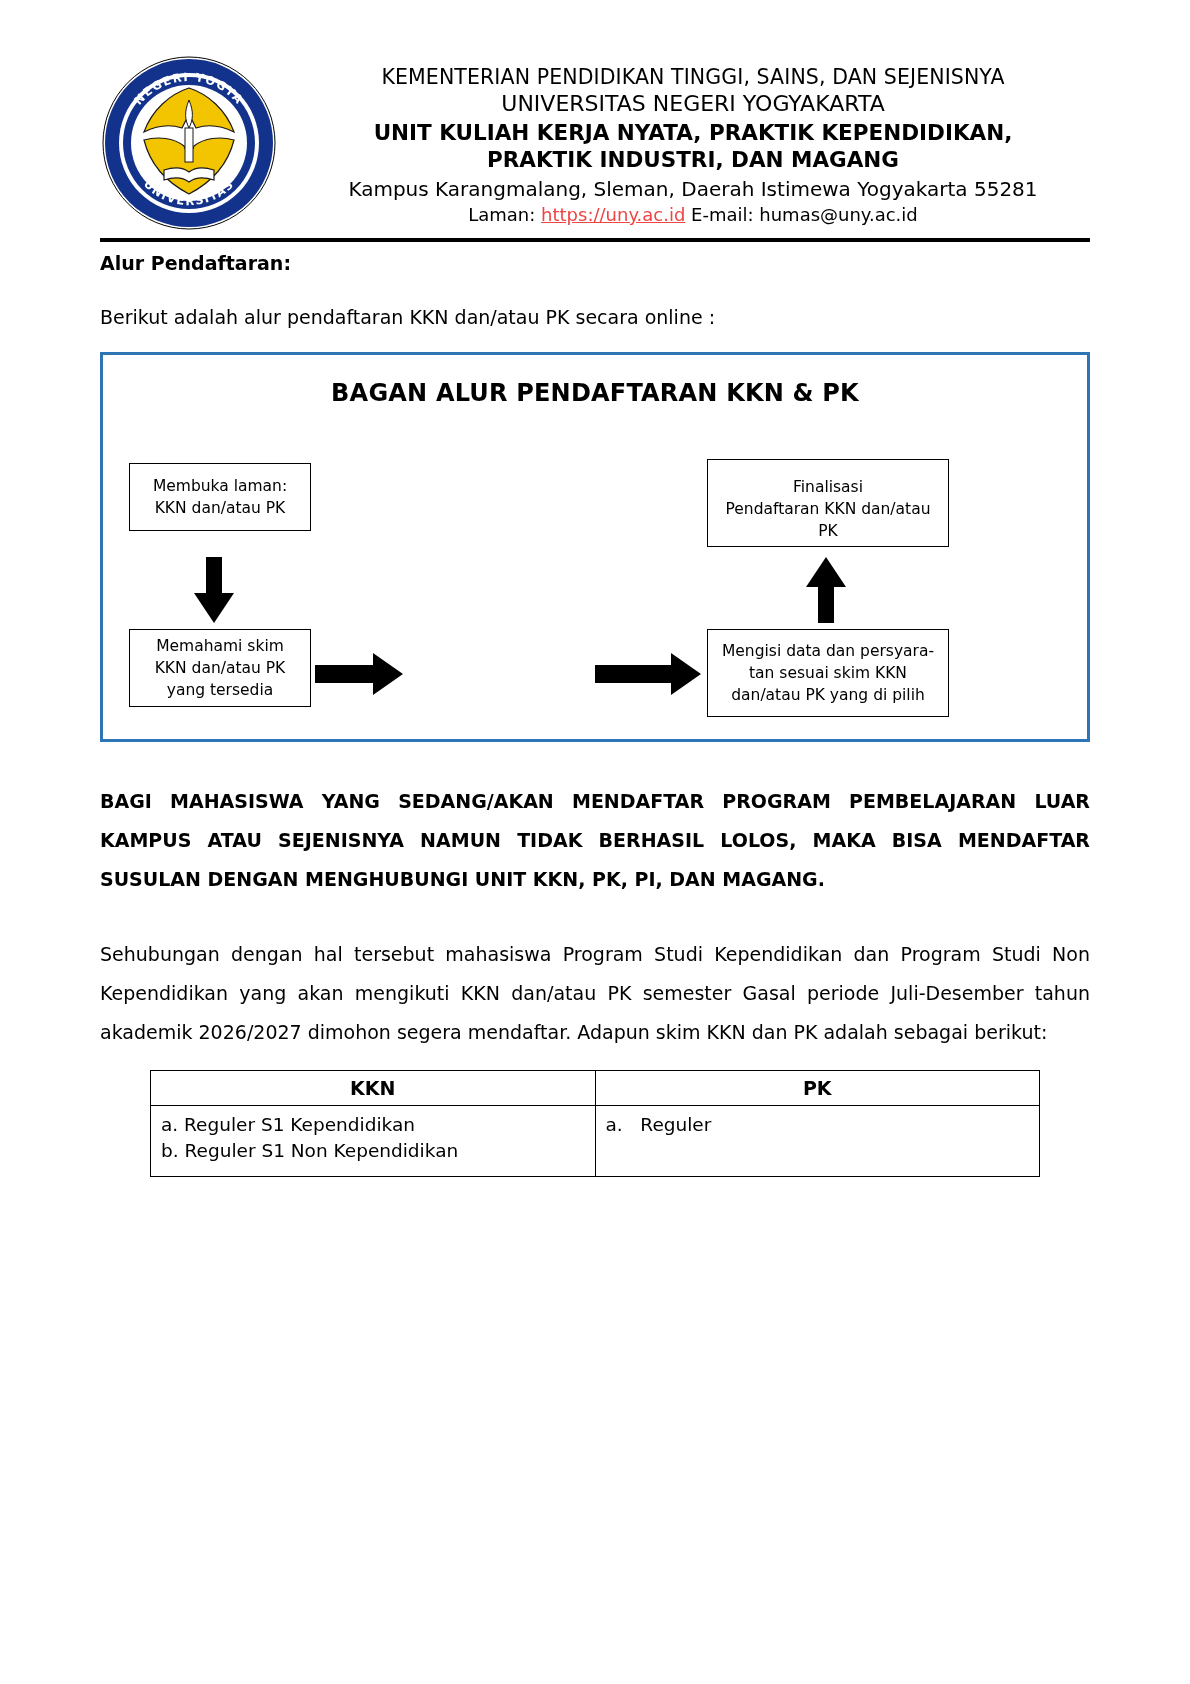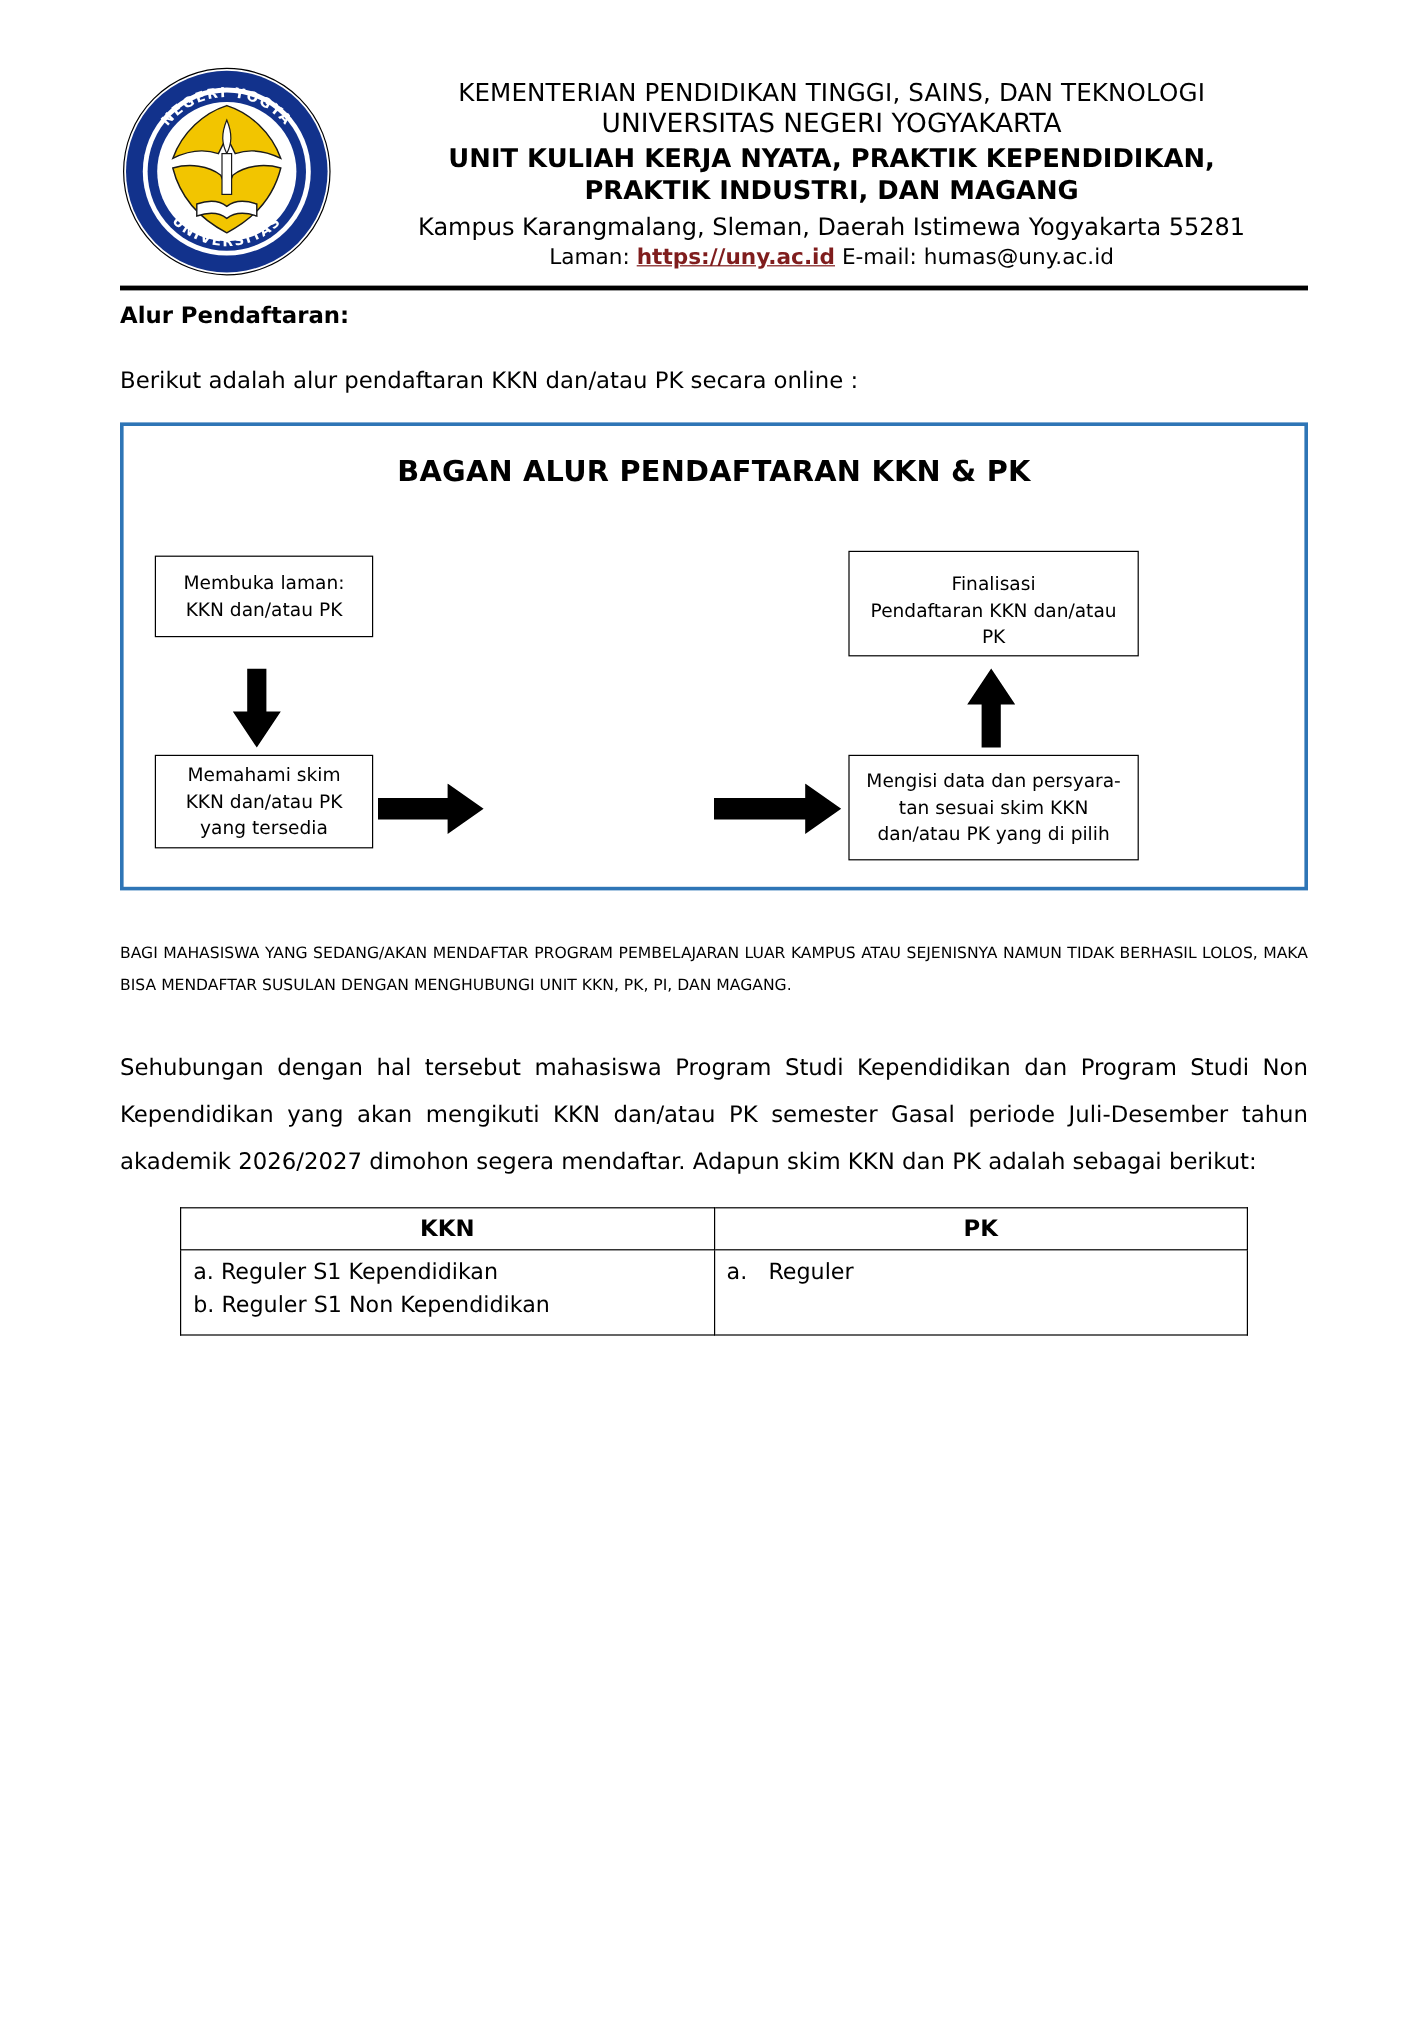--- a/index.html
+++ b/index.html
@@ -58,21 +58,21 @@
   .head-line5 {
     font-size: 20px;
     line-height: 1.35;
     margin-top: 2px;
     text-align: center;
   }
   .head-line6 {
     font-size: 18px;
     line-height: 1.35;
   }
-  .link-blue { color: #7f1d1d; text-decoration: underline; font-weight: bold; }
+  .link-blue { color: #ef4444; text-decoration: underline; }
 
   .rule {
     border: 0;
     border-top: 4px solid #000;
     margin: 6px 0 0 0;
   }
 
   
   .section-title {
     font-size: 19px;
@@ -123,22 +123,22 @@
 
   .arrow { position: absolute; }
   #arrow-down  { left: 88px;  top: 202px; }
   #arrow-up    { left: 700px; top: 200px; }
   #arrow-r1    { left: 212px; top: 298px; }
   #arrow-r2    { left: 492px; top: 298px; }
 
   
   .notice {
     margin-top: 40px;
-    font-size: 13px;
-    font-weight: normal;
+    font-size: 19px;
+    font-weight: bold;
     line-height: 2.05;
     text-align: justify;
     text-justify: inter-word;
   }
 
   
   .para {
     margin-top: 36px;
     font-size: 19px;
     line-height: 2.05;
@@ -202,21 +202,21 @@
         <text font-family="'DejaVu Sans', sans-serif" font-size="11.5" font-weight="bold" fill="#ffffff" letter-spacing="1.6">
           <textPath href="#ringTop" startOffset="50%" text-anchor="middle">NEGERI YOGYA</textPath>
         </text>
         <text font-family="'DejaVu Sans', sans-serif" font-size="11.5" font-weight="bold" fill="#ffffff" letter-spacing="1.6">
           <textPath href="#ringBottom" startOffset="50%" text-anchor="middle">UNIVERSITAS</textPath>
         </text>
       </svg>
     </div>
 
     <div class="head-text">
-      <div class="head-line1">KEMENTERIAN PENDIDIKAN TINGGI, SAINS, DAN TEKNOLOGI</div>
+      <div class="head-line1">KEMENTERIAN PENDIDIKAN TINGGI, SAINS, DAN SEJENISNYA</div>
       <div class="head-line2">UNIVERSITAS NEGERI YOGYAKARTA</div>
       <div class="head-line3">UNIT KULIAH KERJA NYATA, PRAKTIK KEPENDIDIKAN,</div>
       <div class="head-line3">PRAKTIK INDUSTRI, DAN MAGANG</div>
       <div class="head-line5">Kampus Karangmalang, Sleman, Daerah Istimewa Yogyakarta 55281</div>
       <div class="head-line6">
         <span>Laman:</span>
         <a class="link-blue" href="#">https://uny.ac.id</a>
         <span>E-mail: humas@uny.ac.id</span>
       </div>
     </div>

